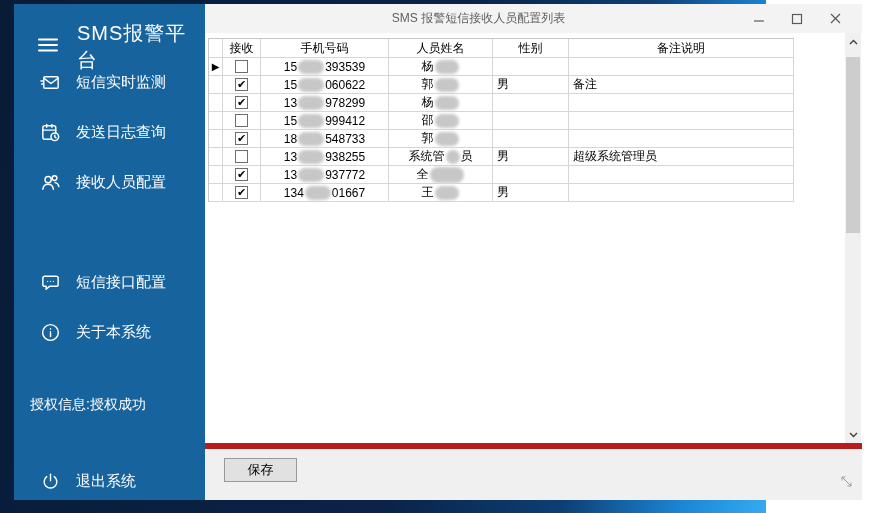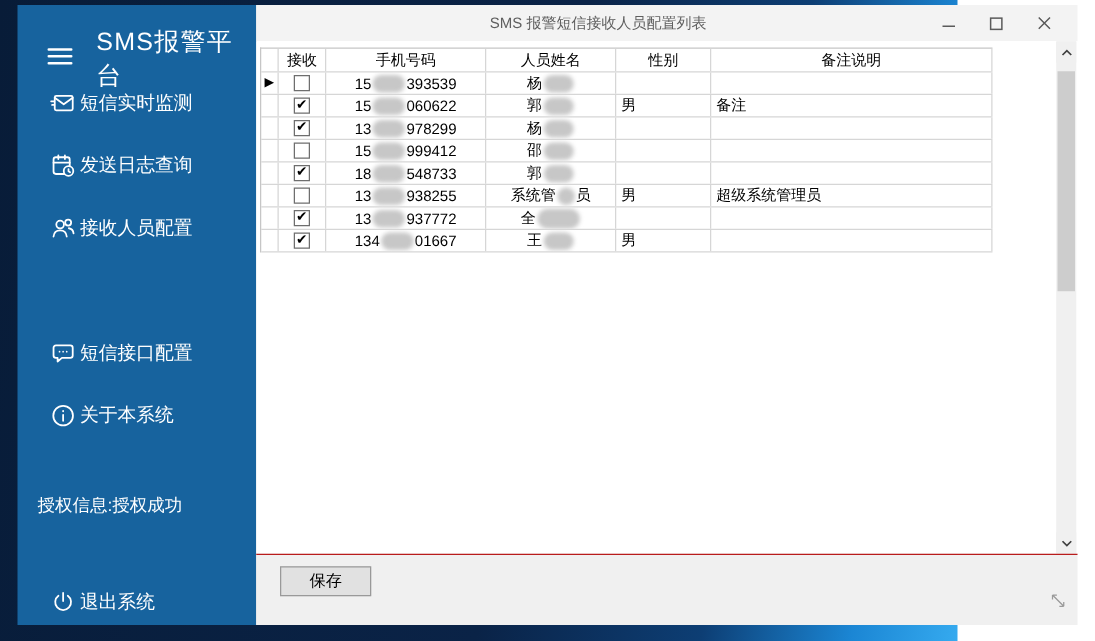--- a/index.html
+++ b/index.html
@@ -8,21 +8,21 @@
 
   .desktop { position:relative; width:766px; height:513px;
     background:linear-gradient(100deg,#081c38 0%,#0a2347 55%,#0d3e74 76%,#1b86d4 90%,#35aaef 100%); }
 
   .window { position:absolute; left:14px; top:4px; width:848px; height:496px; display:flex; }
 
   
   .sidebar { position:relative; width:191px; height:496px; background:#17639e; color:#fff; flex:none; }
   .sb-title { position:absolute; left:22px; top:16px; display:flex; align-items:center; gap:17px; }
   .sb-title .app-name { font-size:20px; letter-spacing:1px; }
-  .sb-item { position:absolute; left:24px; height:28px; display:flex; align-items:center; gap:2px;
+  .sb-item { position:absolute; left:24px; height:28px; display:flex; align-items:center; gap:14px;
     font-size:15px; cursor:pointer; white-space:nowrap; }
   .sb-item .micon { width:24px; height:24px; display:flex; align-items:center; justify-content:center; }
   .sb-license { position:absolute; left:16px; top:392px; font-size:14px; white-space:nowrap; }
   .sb-exit { top:463px; }
 
   
   .main { position:relative; width:657px; height:496px; background:#fff; flex:none; }
   .titlebar { position:relative; height:29px; background:#f3f3f3; display:flex; align-items:center; }
   .tb-title { position:absolute; left:0; right:110px; text-align:center; font-size:12px; color:#5f5f5f; }
   .tb-btns { position:absolute; right:8px; top:0; height:29px; display:flex; }
@@ -54,21 +54,21 @@
   .redact.lg { width:34px; height:16px; }
 
   
   .vscroll { position:absolute; left:640px; top:0; width:16px; height:410px; background:#f0f0f0; }
   .sb-btn { position:absolute; left:0; width:16px; height:17px; background:#f0f0f0;
     display:flex; align-items:center; justify-content:center; cursor:pointer; }
   .sb-btn.up { top:0; } .sb-btn.dn { bottom:0; }
   .sb-thumb { position:absolute; left:1px; top:24px; width:14px; height:176px; background:#cdcdcd; cursor:pointer; }
 
   
-  .footer { position:relative; height:57px; background:#f0f0f0; border-top:1px solid #b91c1c; }
+  .footer { position:relative; height:57px; background:#f0f0f0; border-top:6px solid #b91c1c; }
   .save-btn { position:absolute; left:19px; top:9px; width:73px; height:24px;
     background:#e1e1e1; border:1px solid #999; font-size:13px; color:#000;
     display:flex; align-items:center; justify-content:center; cursor:pointer;
     font-family:"Liberation Sans","DejaVu Sans",sans-serif; }
   .grip { position:absolute; right:7px; bottom:6px; }
 </style>
 </head>
 <body>
 
 <div class="desktop">

